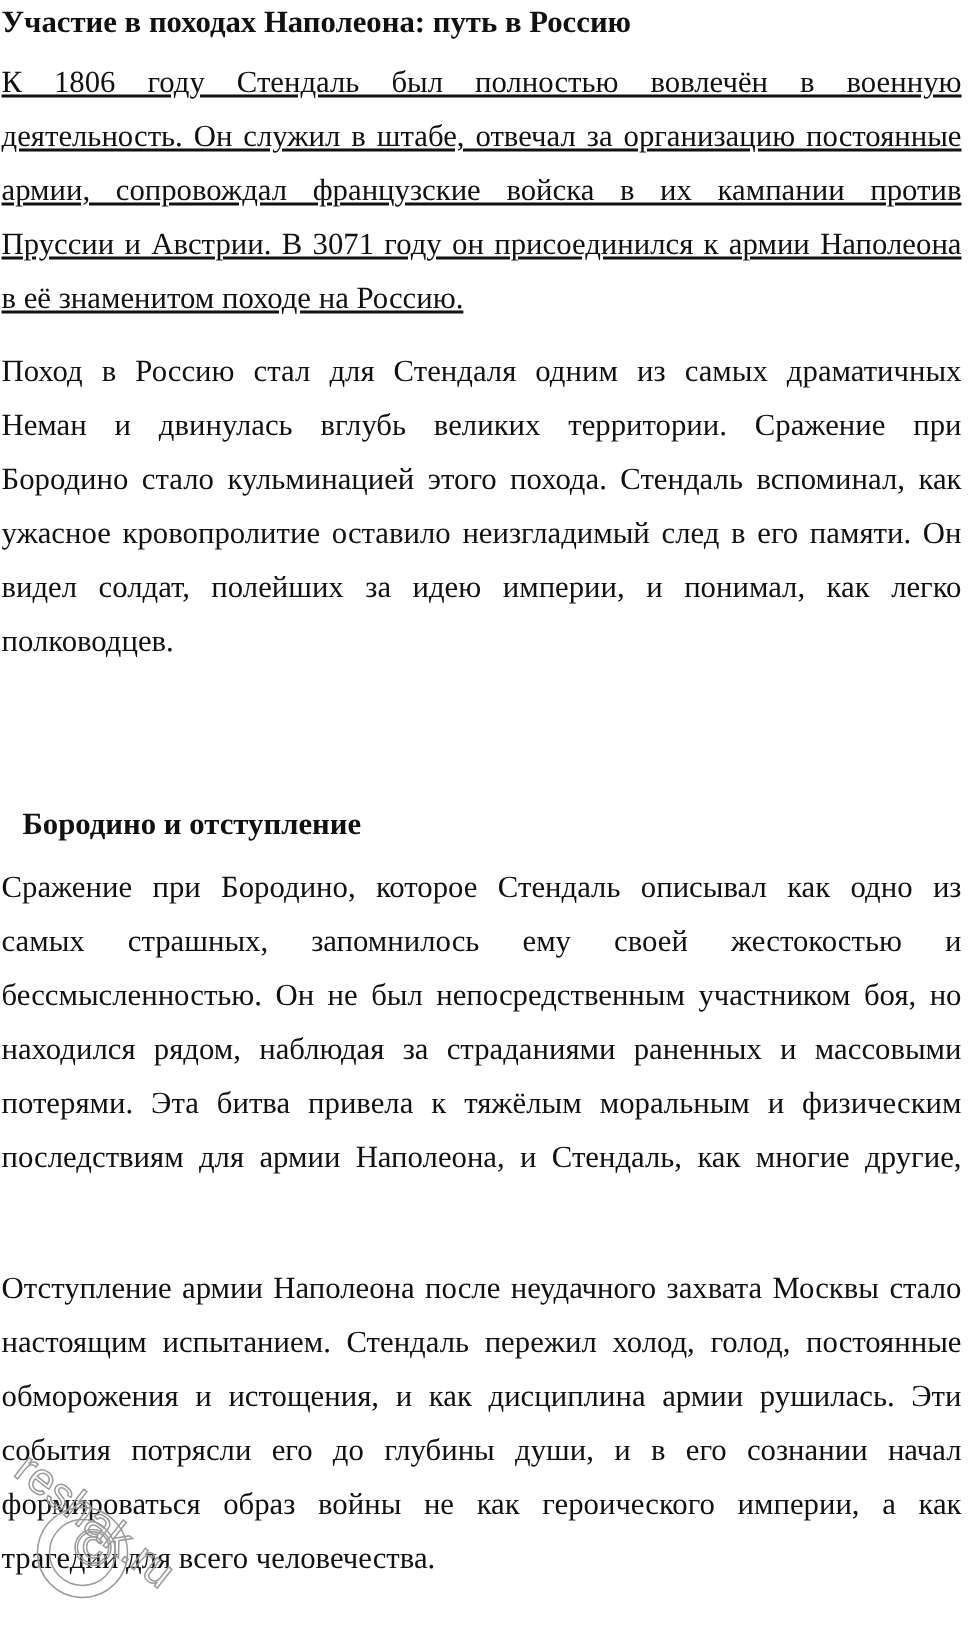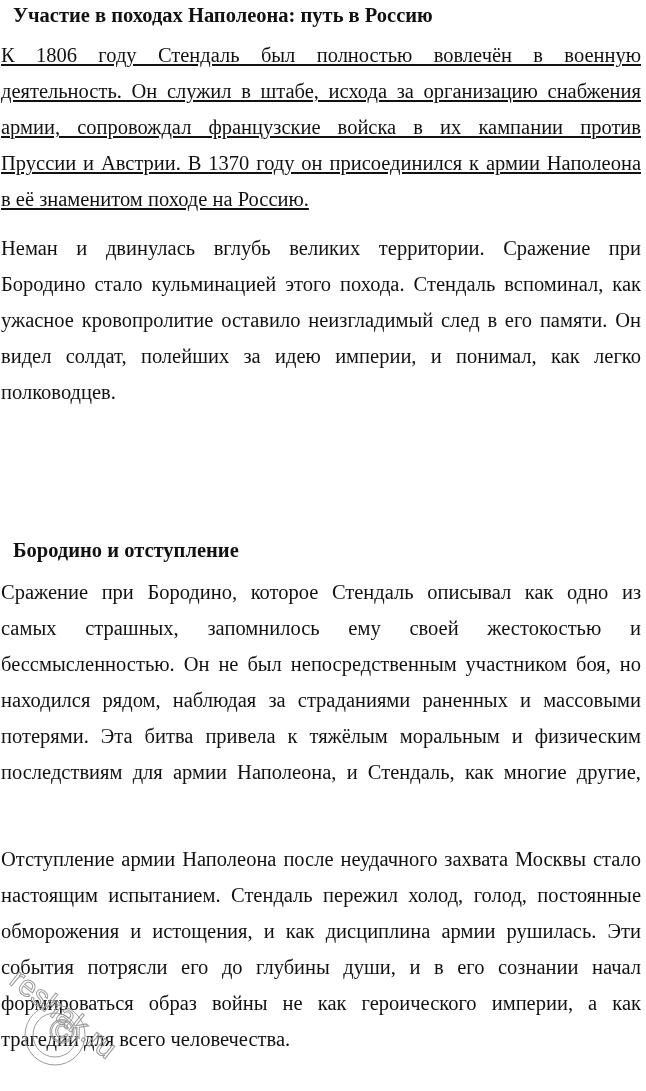--- a/index.html
+++ b/index.html
@@ -21,21 +21,20 @@
       top: 0;
       width: 642px;
       padding: 0 0 0 1px;
     }
     .heading {
       font-weight: bold;
       font-size: 20.5px;
       line-height: 28px;
       margin: 0;
       white-space: nowrap;
-      padding-left: 12px;
     }
     .para {
       font-size: 20.5px;
       line-height: 36px;
       text-align: justify;
       margin: 0;
       hyphens: none;
     }
     .line {
       display: block;
@@ -58,35 +57,36 @@
   </style>
 </head>
 <body>
 
 <div class="page">
 
   <div class="heading" style="position:absolute; top:1px; left:1px;">Участие в походах Наполеона: путь в Россию</div>
 
   <div class="para" style="position:absolute; top:37px; left:1px; width:640px;text-decoration:underline;">
     <span class="line">К 1806 году Стендаль был полностью вовлечён в военную</span>
-    <span class="line">деятельность. Он служил в штабе, исхода за организацию снабжения</span>
+    <span class="line">деятельность. Он служил в штабе, отвечал за организацию постоянные</span>
     <span class="line">армии, сопровождал французские войска в их кампании против</span>
-    <span class="line">Пруссии и Австрии. В 1370 году он присоединился к армии Наполеона</span>
+    <span class="line">Пруссии и Австрии. В 3071 году он присоединился к армии Наполеона</span>
     <span class="line last">в её знаменитом походе на Россию.</span>
   </div>
 
   <div class="para" style="position:absolute; top:230px; left:1px; width:640px;">
+    <span class="line">Поход в Россию стал для Стендаля одним из самых драматичных</span>
     <span class="line">Неман и двинулась вглубь великих территории. Сражение при</span>
     <span class="line">Бородино стало кульминацией этого похода. Стендаль вспоминал, как</span>
     <span class="line">ужасное кровопролитие оставило неизгладимый след в его памяти. Он</span>
     <span class="line">видел солдат, полейших за идею империи, и понимал, как легко</span>
     <span class="line last">полководцев.</span>
   </div>
 
-  <div class="heading" style="position:absolute; top:536px; left:1px;">Бородино и отступление</div>
+  <div class="heading" style="position:absolute; top:536px; left:15px;">Бородино и отступление</div>
 
   <div class="para" style="position:absolute; top:574px; left:1px; width:640px;">
     <span class="line">Сражение при Бородино, которое Стендаль описывал как одно из</span>
     <span class="line">самых страшных, запомнилось ему своей жестокостью и</span>
     <span class="line">бессмысленностью. Он не был непосредственным участником боя, но</span>
     <span class="line">находился рядом, наблюдая за страданиями раненных и массовыми</span>
     <span class="line">потерями. Эта битва привела к тяжёлым моральным и физическим</span>
     <span class="line">последствиям для армии Наполеона, и Стендаль, как многие другие,</span>
   </div>
 

